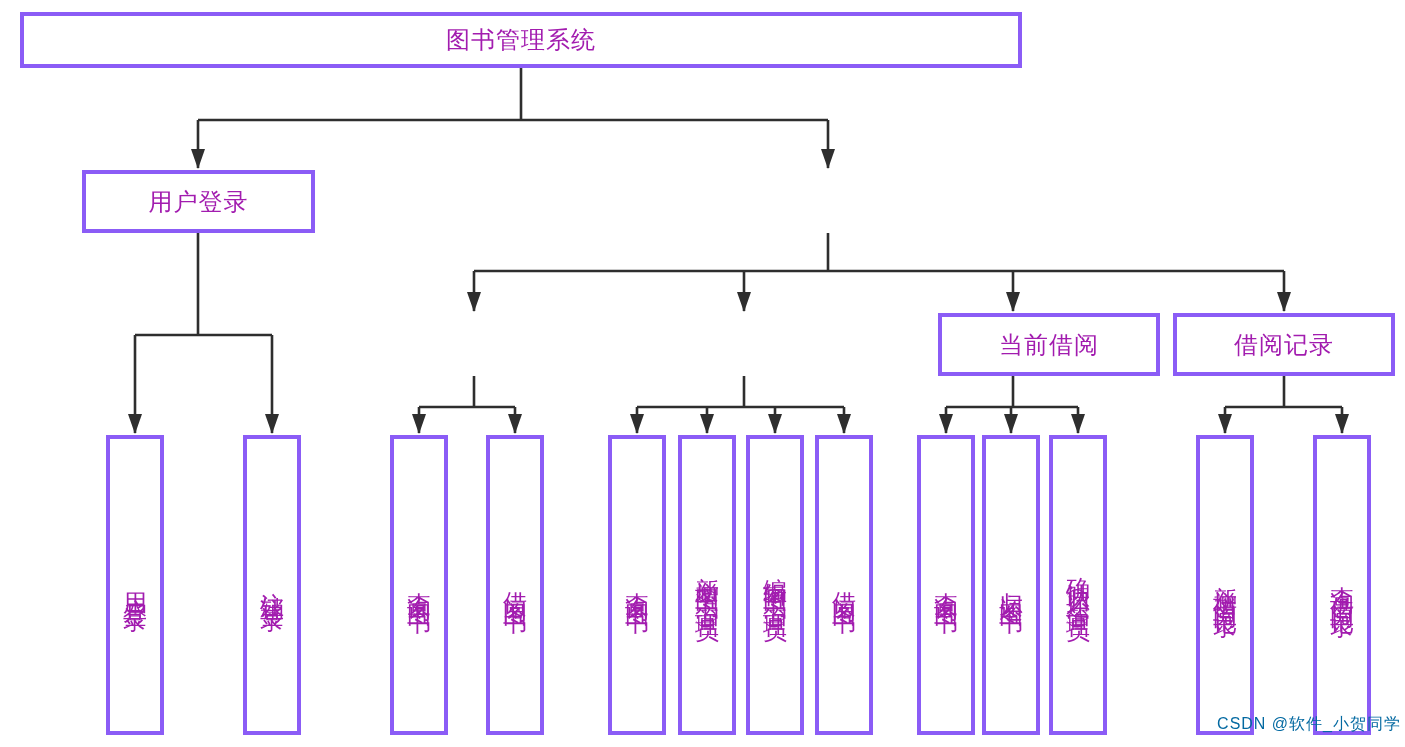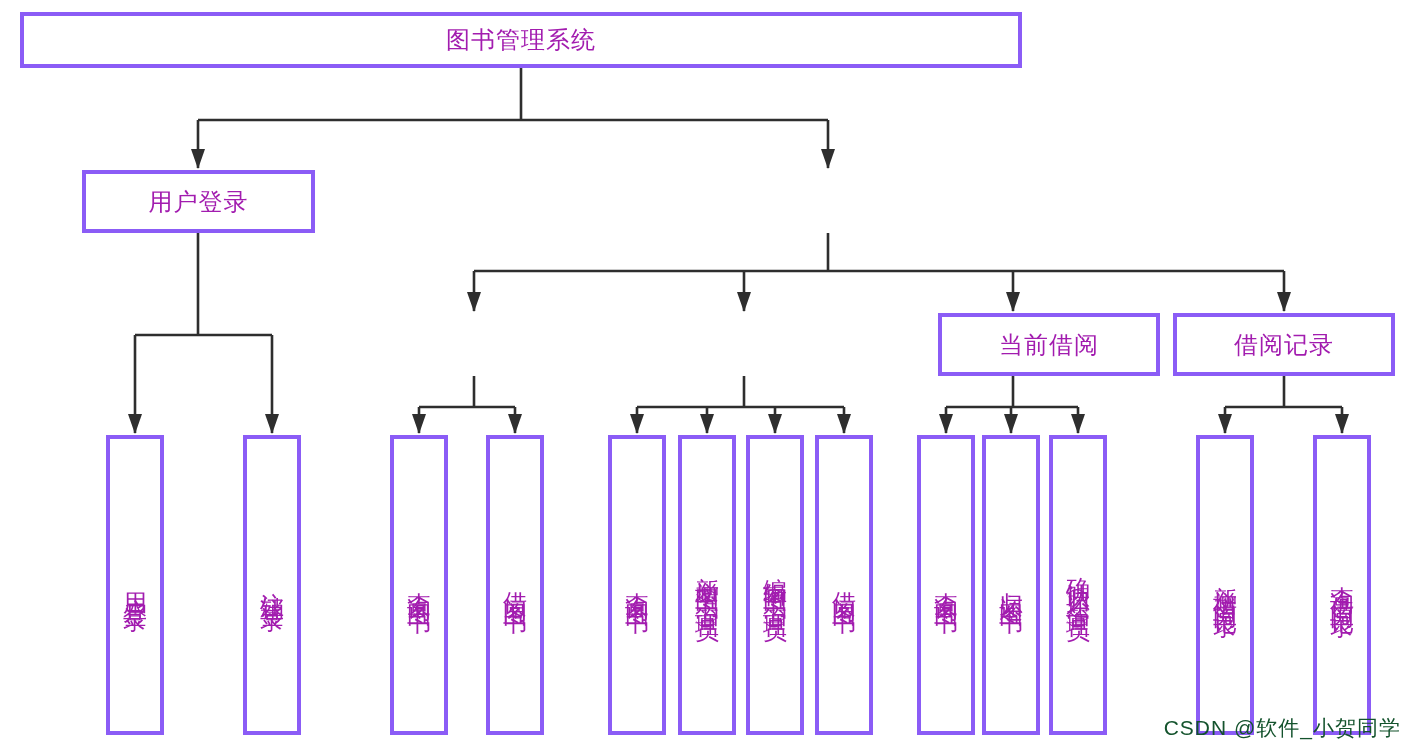--- a/index.html
+++ b/index.html
@@ -43,22 +43,22 @@
     writing-mode: vertical-rl;
     text-orientation: mixed;
     letter-spacing: 6px;
     font-size: 24px;
     line-height: 1;
   }
   .watermark {
     position: absolute;
     right: 4px;
     top: 714px;
-    font-size: 21px;
-    color: #14532d;
+    font-size: 16px;
+    color: #0369a1;
     letter-spacing: 1px;
     z-index: 3;
   }
 </style>
 </head>
 <body>
 
 <div class="stage">
 
   <svg class="connectors" width="1405" height="747" viewBox="0 0 1405 747">

